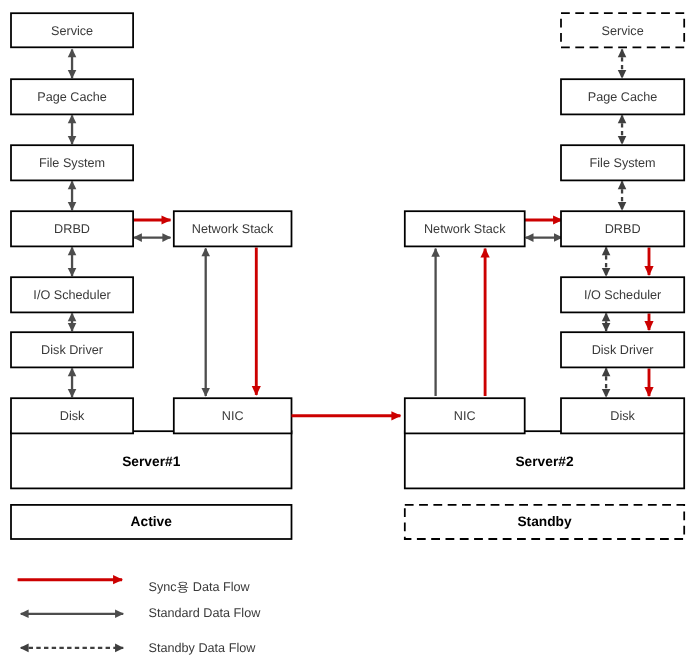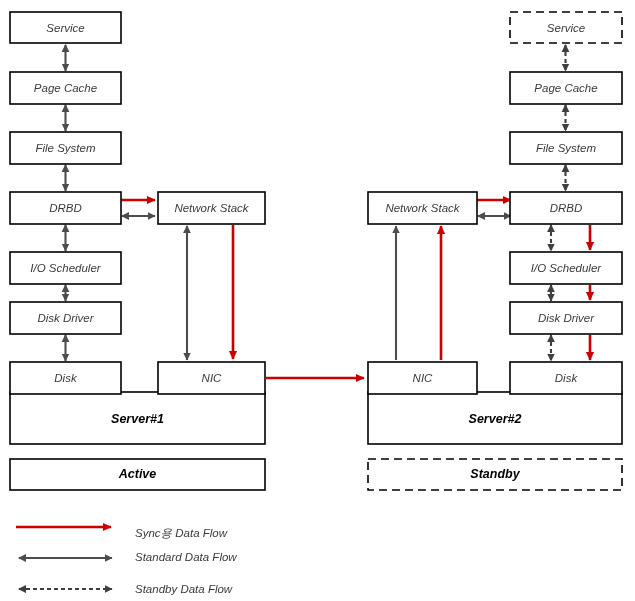--- a/index.html
+++ b/index.html
@@ -10,21 +10,20 @@
   body {
     width: 635px;
     height: 601px;
     font-family: "Liberation Sans", sans-serif;
     overflow: hidden;
   }
   #diagram-root {
     position: relative;
     width: 558px;
     height: 601px;
-    font-style: italic;
   }
   svg.canvas {
     display: block;
     width: 635px;
     height: 601px;
   }
   .box-rect {
     fill: #ffffff;
     stroke: #000000;
     stroke-width: 1.6;

